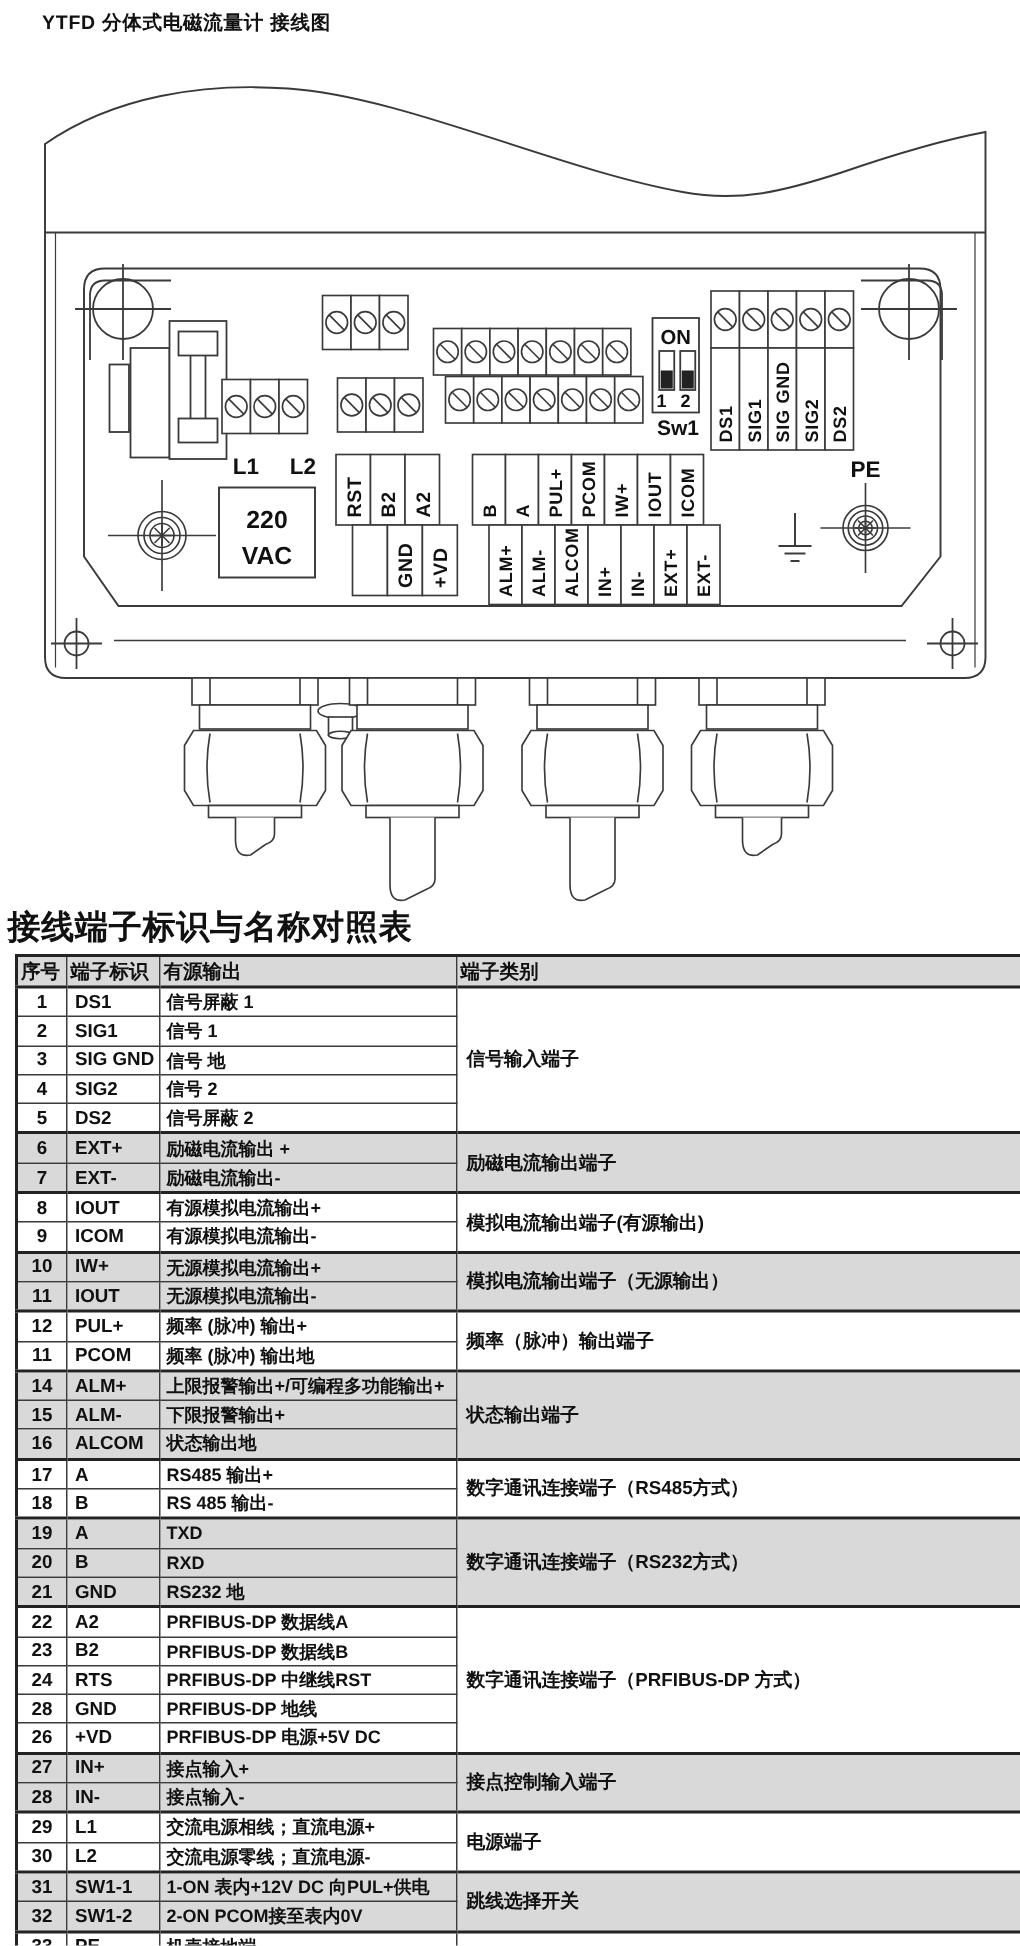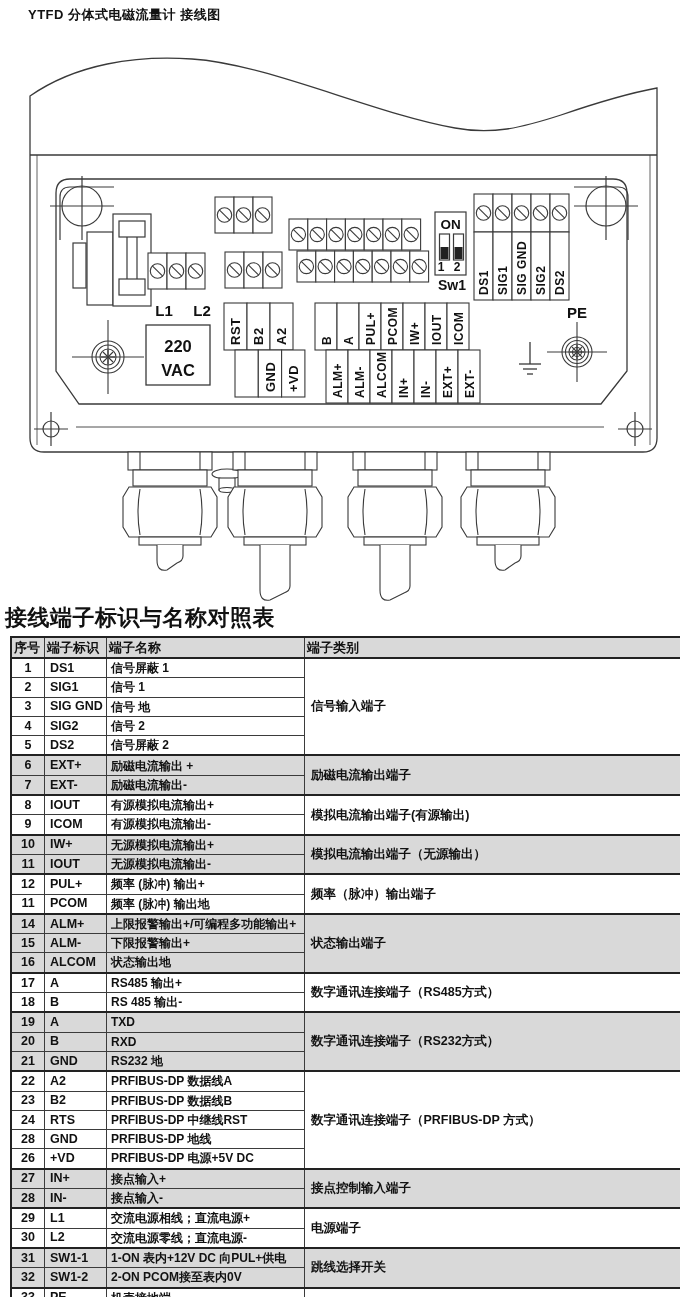--- a/index.html
+++ b/index.html
@@ -321,21 +321,21 @@
     </g>
 </svg>
 
 <h2 class="table-title">接线端子标识与名称对照表</h2>
 
 <table class="terminals">
   <thead>
     <tr>
       <th class="w-no">序号</th>
       <th class="w-code">端子标识</th>
-      <th class="w-name">端子名称</th>
+      <th class="w-name">有源输出</th>
       <th class="w-cat">端子类别</th>
     </tr>
   </thead>
   <tbody>
       <tr class="group-start">
         <td class="col-no">1</td>
         <td class="col-code">DS1</td>
         <td class="col-name">信号屏蔽 1</td>
         <td class="col-cat" rowspan="5">信号输入端子</td>
       </tr>

